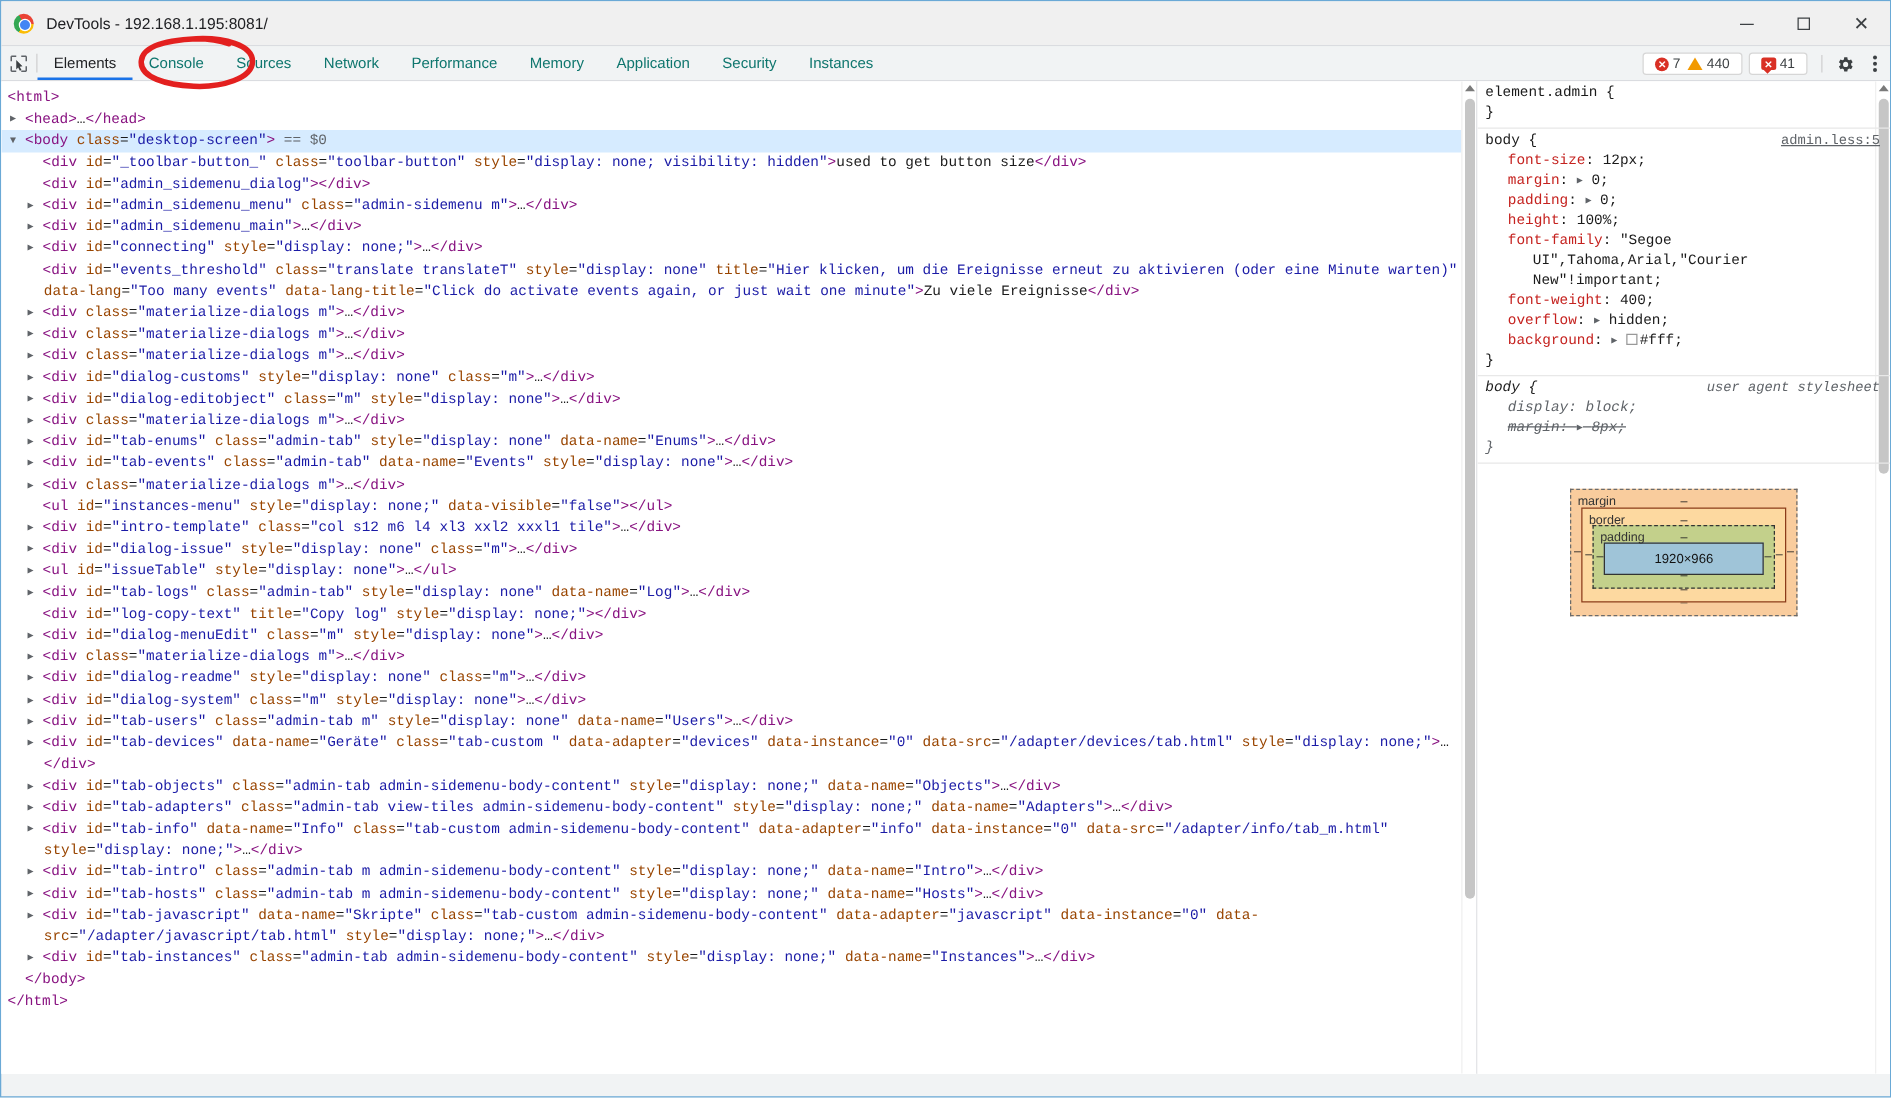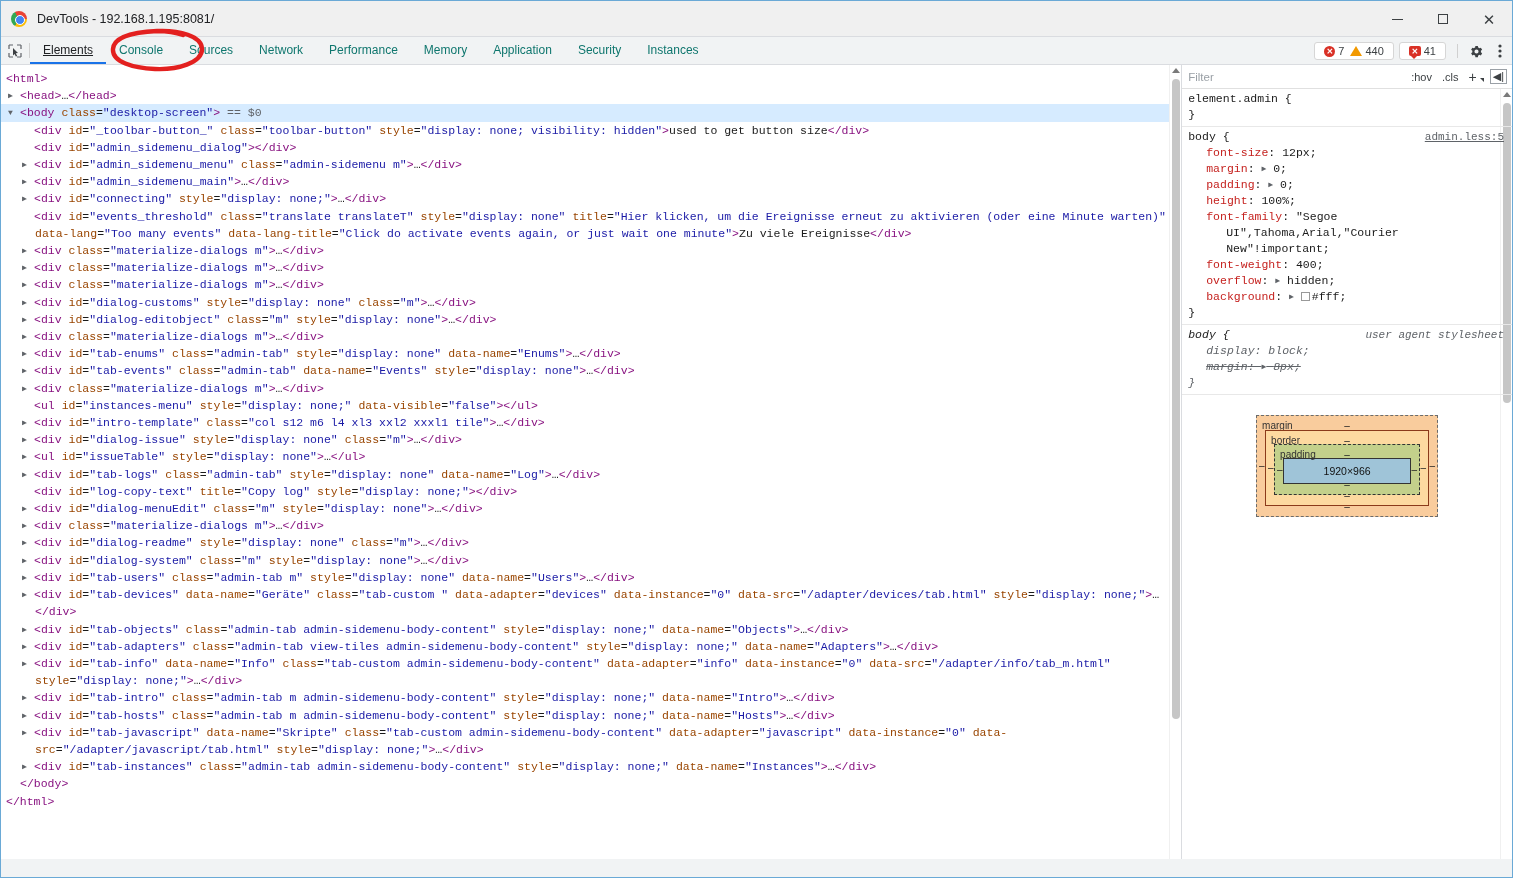--- a/index.html
+++ b/index.html
@@ -63,21 +63,21 @@
     width:28px; display:flex; align-items:center; justify-content:center;
     flex:none;
   }
   .tb-sep { width:1px; background:#d0d0d0; margin:6px 0; flex:none; }
   .tabs { display:flex; align-items:stretch; }
   .tab {
     padding:0 13px; display:flex; align-items:center;
     font-size:12px; color:#0f766e; white-space:nowrap;
     border-bottom:2px solid transparent;
   }
-  .tab.active { color:#202124; border-bottom:2px solid #1a73e8;text-decoration:underline; }
+  .tab.active { color:#202124; border-bottom:2px solid #1a73e8; }
 
   .tabbar-right {
     position:absolute; right:0; top:0; height:28px;
     display:flex; align-items:center; gap:0;
   }
   .counter-group {
     display:flex; align-items:center;
     border:1px solid #d6d6d6; border-radius:3px;
     height:18px; padding:0 6px; margin-right:5px; background:#fff;
     font-size:11px; color:#3c4043;
@@ -329,27 +329,20 @@
     <div class="dom-pane">
       <div class="dom-tree" id="dom-tree"><div class="node" style="padding-left: 6px; text-indent: -10px;"><span class="arrow"></span><span><span class="tg">&lt;html&gt;</span></span></div><div class="node" style="padding-left: 20px; text-indent: -10px;"><span class="arrow">▶</span><span><span class="tg">&lt;head&gt;</span><span class="tx">…</span><span class="tg">&lt;/head&gt;</span></span></div><div class="node selected" style="padding-left: 20px; text-indent: -10px;"><span class="dots">⋯</span><span class="arrow">▼</span><span><span class="tg">&lt;body</span> <span class="at">class</span>=<span class="av">"desktop-screen"</span><span class="tg">&gt;</span> <span class="sel-var">== $0</span></span></div><div class="node" style="padding-left: 34px; text-indent: -10px;"><span class="arrow"></span><span><span class="tg">&lt;div</span> <span class="at">id</span>=<span class="av">"_toolbar-button_"</span> <span class="at">class</span>=<span class="av">"toolbar-button"</span> <span class="at">style</span>=<span class="av">"display: none; visibility: hidden"</span><span class="tg">&gt;</span>used to get button size<span class="tg">&lt;/div&gt;</span></span></div><div class="node" style="padding-left: 34px; text-indent: -10px;"><span class="arrow"></span><span><span class="tg">&lt;div</span> <span class="at">id</span>=<span class="av">"admin_sidemenu_dialog"</span><span class="tg">&gt;&lt;/div&gt;</span></span></div><div class="node" style="padding-left: 34px; text-indent: -10px;"><span class="arrow">▶</span><span><span class="tg">&lt;div</span> <span class="at">id</span>=<span class="av">"admin_sidemenu_menu"</span> <span class="at">class</span>=<span class="av">"admin-sidemenu m"</span><span class="tg">&gt;</span><span class="tx">…</span><span class="tg">&lt;/div&gt;</span></span></div><div class="node" style="padding-left: 34px; text-indent: -10px;"><span class="arrow">▶</span><span><span class="tg">&lt;div</span> <span class="at">id</span>=<span class="av">"admin_sidemenu_main"</span><span class="tg">&gt;</span><span class="tx">…</span><span class="tg">&lt;/div&gt;</span></span></div><div class="node" style="padding-left: 34px; text-indent: -10px;"><span class="arrow">▶</span><span><span class="tg">&lt;div</span> <span class="at">id</span>=<span class="av">"connecting"</span> <span class="at">style</span>=<span class="av">"display: none;"</span><span class="tg">&gt;</span><span class="tx">…</span><span class="tg">&lt;/div&gt;</span></span></div><div class="node" style="padding-left: 34px; text-indent: -10px;"><span class="arrow"></span><span><span class="tg">&lt;div</span> <span class="at">id</span>=<span class="av">"events_threshold"</span> <span class="at">class</span>=<span class="av">"translate translateT"</span> <span class="at">style</span>=<span class="av">"display: none"</span> <span class="at">title</span>=<span class="av">"Hier klicken, um die Ereignisse erneut zu aktivieren (oder eine Minute warten)"</span> <span class="at">data-lang</span>=<span class="av">"Too many events"</span> <span class="at">data-lang-title</span>=<span class="av">"Click do activate events again, or just wait one minute"</span><span class="tg">&gt;</span>Zu viele Ereignisse<span class="tg">&lt;/div&gt;</span></span></div><div class="node" style="padding-left: 34px; text-indent: -10px;"><span class="arrow">▶</span><span><span class="tg">&lt;div</span> <span class="at">class</span>=<span class="av">"materialize-dialogs m"</span><span class="tg">&gt;</span><span class="tx">…</span><span class="tg">&lt;/div&gt;</span></span></div><div class="node" style="padding-left: 34px; text-indent: -10px;"><span class="arrow">▶</span><span><span class="tg">&lt;div</span> <span class="at">class</span>=<span class="av">"materialize-dialogs m"</span><span class="tg">&gt;</span><span class="tx">…</span><span class="tg">&lt;/div&gt;</span></span></div><div class="node" style="padding-left: 34px; text-indent: -10px;"><span class="arrow">▶</span><span><span class="tg">&lt;div</span> <span class="at">class</span>=<span class="av">"materialize-dialogs m"</span><span class="tg">&gt;</span><span class="tx">…</span><span class="tg">&lt;/div&gt;</span></span></div><div class="node" style="padding-left: 34px; text-indent: -10px;"><span class="arrow">▶</span><span><span class="tg">&lt;div</span> <span class="at">id</span>=<span class="av">"dialog-customs"</span> <span class="at">style</span>=<span class="av">"display: none"</span> <span class="at">class</span>=<span class="av">"m"</span><span class="tg">&gt;</span><span class="tx">…</span><span class="tg">&lt;/div&gt;</span></span></div><div class="node" style="padding-left: 34px; text-indent: -10px;"><span class="arrow">▶</span><span><span class="tg">&lt;div</span> <span class="at">id</span>=<span class="av">"dialog-editobject"</span> <span class="at">class</span>=<span class="av">"m"</span> <span class="at">style</span>=<span class="av">"display: none"</span><span class="tg">&gt;</span><span class="tx">…</span><span class="tg">&lt;/div&gt;</span></span></div><div class="node" style="padding-left: 34px; text-indent: -10px;"><span class="arrow">▶</span><span><span class="tg">&lt;div</span> <span class="at">class</span>=<span class="av">"materialize-dialogs m"</span><span class="tg">&gt;</span><span class="tx">…</span><span class="tg">&lt;/div&gt;</span></span></div><div class="node" style="padding-left: 34px; text-indent: -10px;"><span class="arrow">▶</span><span><span class="tg">&lt;div</span> <span class="at">id</span>=<span class="av">"tab-enums"</span> <span class="at">class</span>=<span class="av">"admin-tab"</span> <span class="at">style</span>=<span class="av">"display: none"</span> <span class="at">data-name</span>=<span class="av">"Enums"</span><span class="tg">&gt;</span><span class="tx">…</span><span class="tg">&lt;/div&gt;</span></span></div><div class="node" style="padding-left: 34px; text-indent: -10px;"><span class="arrow">▶</span><span><span class="tg">&lt;div</span> <span class="at">id</span>=<span class="av">"tab-events"</span> <span class="at">class</span>=<span class="av">"admin-tab"</span> <span class="at">data-name</span>=<span class="av">"Events"</span> <span class="at">style</span>=<span class="av">"display: none"</span><span class="tg">&gt;</span><span class="tx">…</span><span class="tg">&lt;/div&gt;</span></span></div><div class="node" style="padding-left: 34px; text-indent: -10px;"><span class="arrow">▶</span><span><span class="tg">&lt;div</span> <span class="at">class</span>=<span class="av">"materialize-dialogs m"</span><span class="tg">&gt;</span><span class="tx">…</span><span class="tg">&lt;/div&gt;</span></span></div><div class="node" style="padding-left: 34px; text-indent: -10px;"><span class="arrow"></span><span><span class="tg">&lt;ul</span> <span class="at">id</span>=<span class="av">"instances-menu"</span> <span class="at">style</span>=<span class="av">"display: none;"</span> <span class="at">data-visible</span>=<span class="av">"false"</span><span class="tg">&gt;&lt;/ul&gt;</span></span></div><div class="node" style="padding-left: 34px; text-indent: -10px;"><span class="arrow">▶</span><span><span class="tg">&lt;div</span> <span class="at">id</span>=<span class="av">"intro-template"</span> <span class="at">class</span>=<span class="av">"col s12 m6 l4 xl3 xxl2 xxxl1 tile"</span><span class="tg">&gt;</span><span class="tx">…</span><span class="tg">&lt;/div&gt;</span></span></div><div class="node" style="padding-left: 34px; text-indent: -10px;"><span class="arrow">▶</span><span><span class="tg">&lt;div</span> <span class="at">id</span>=<span class="av">"dialog-issue"</span> <span class="at">style</span>=<span class="av">"display: none"</span> <span class="at">class</span>=<span class="av">"m"</span><span class="tg">&gt;</span><span class="tx">…</span><span class="tg">&lt;/div&gt;</span></span></div><div class="node" style="padding-left: 34px; text-indent: -10px;"><span class="arrow">▶</span><span><span class="tg">&lt;ul</span> <span class="at">id</span>=<span class="av">"issueTable"</span> <span class="at">style</span>=<span class="av">"display: none"</span><span class="tg">&gt;</span><span class="tx">…</span><span class="tg">&lt;/ul&gt;</span></span></div><div class="node" style="padding-left: 34px; text-indent: -10px;"><span class="arrow">▶</span><span><span class="tg">&lt;div</span> <span class="at">id</span>=<span class="av">"tab-logs"</span> <span class="at">class</span>=<span class="av">"admin-tab"</span> <span class="at">style</span>=<span class="av">"display: none"</span> <span class="at">data-name</span>=<span class="av">"Log"</span><span class="tg">&gt;</span><span class="tx">…</span><span class="tg">&lt;/div&gt;</span></span></div><div class="node" style="padding-left: 34px; text-indent: -10px;"><span class="arrow"></span><span><span class="tg">&lt;div</span> <span class="at">id</span>=<span class="av">"log-copy-text"</span> <span class="at">title</span>=<span class="av">"Copy log"</span> <span class="at">style</span>=<span class="av">"display: none;"</span><span class="tg">&gt;&lt;/div&gt;</span></span></div><div class="node" style="padding-left: 34px; text-indent: -10px;"><span class="arrow">▶</span><span><span class="tg">&lt;div</span> <span class="at">id</span>=<span class="av">"dialog-menuEdit"</span> <span class="at">class</span>=<span class="av">"m"</span> <span class="at">style</span>=<span class="av">"display: none"</span><span class="tg">&gt;</span><span class="tx">…</span><span class="tg">&lt;/div&gt;</span></span></div><div class="node" style="padding-left: 34px; text-indent: -10px;"><span class="arrow">▶</span><span><span class="tg">&lt;div</span> <span class="at">class</span>=<span class="av">"materialize-dialogs m"</span><span class="tg">&gt;</span><span class="tx">…</span><span class="tg">&lt;/div&gt;</span></span></div><div class="node" style="padding-left: 34px; text-indent: -10px;"><span class="arrow">▶</span><span><span class="tg">&lt;div</span> <span class="at">id</span>=<span class="av">"dialog-readme"</span> <span class="at">style</span>=<span class="av">"display: none"</span> <span class="at">class</span>=<span class="av">"m"</span><span class="tg">&gt;</span><span class="tx">…</span><span class="tg">&lt;/div&gt;</span></span></div><div class="node" style="padding-left: 34px; text-indent: -10px;"><span class="arrow">▶</span><span><span class="tg">&lt;div</span> <span class="at">id</span>=<span class="av">"dialog-system"</span> <span class="at">class</span>=<span class="av">"m"</span> <span class="at">style</span>=<span class="av">"display: none"</span><span class="tg">&gt;</span><span class="tx">…</span><span class="tg">&lt;/div&gt;</span></span></div><div class="node" style="padding-left: 34px; text-indent: -10px;"><span class="arrow">▶</span><span><span class="tg">&lt;div</span> <span class="at">id</span>=<span class="av">"tab-users"</span> <span class="at">class</span>=<span class="av">"admin-tab m"</span> <span class="at">style</span>=<span class="av">"display: none"</span> <span class="at">data-name</span>=<span class="av">"Users"</span><span class="tg">&gt;</span><span class="tx">…</span><span class="tg">&lt;/div&gt;</span></span></div><div class="node" style="padding-left: 34px; text-indent: -10px;"><span class="arrow">▶</span><span><span class="tg">&lt;div</span> <span class="at">id</span>=<span class="av">"tab-devices"</span> <span class="at">data-name</span>=<span class="av">"Geräte"</span> <span class="at">class</span>=<span class="av">"tab-custom "</span> <span class="at">data-adapter</span>=<span class="av">"devices"</span> <span class="at">data-instance</span>=<span class="av">"0"</span> <span class="at">data-src</span>=<span class="av">"/adapter/devices/tab.html"</span> <span class="at">style</span>=<span class="av">"display: none;"</span><span class="tg">&gt;</span><span class="tx">…</span><span class="tg">&lt;/div&gt;</span></span></div><div class="node" style="padding-left: 34px; text-indent: -10px;"><span class="arrow">▶</span><span><span class="tg">&lt;div</span> <span class="at">id</span>=<span class="av">"tab-objects"</span> <span class="at">class</span>=<span class="av">"admin-tab admin-sidemenu-body-content"</span> <span class="at">style</span>=<span class="av">"display: none;"</span> <span class="at">data-name</span>=<span class="av">"Objects"</span><span class="tg">&gt;</span><span class="tx">…</span><span class="tg">&lt;/div&gt;</span></span></div><div class="node" style="padding-left: 34px; text-indent: -10px;"><span class="arrow">▶</span><span><span class="tg">&lt;div</span> <span class="at">id</span>=<span class="av">"tab-adapters"</span> <span class="at">class</span>=<span class="av">"admin-tab view-tiles admin-sidemenu-body-content"</span> <span class="at">style</span>=<span class="av">"display: none;"</span> <span class="at">data-name</span>=<span class="av">"Adapters"</span><span class="tg">&gt;</span><span class="tx">…</span><span class="tg">&lt;/div&gt;</span></span></div><div class="node" style="padding-left: 34px; text-indent: -10px;"><span class="arrow">▶</span><span><span class="tg">&lt;div</span> <span class="at">id</span>=<span class="av">"tab-info"</span> <span class="at">data-name</span>=<span class="av">"Info"</span> <span class="at">class</span>=<span class="av">"tab-custom admin-sidemenu-body-content"</span> <span class="at">data-adapter</span>=<span class="av">"info"</span> <span class="at">data-instance</span>=<span class="av">"0"</span> <span class="at">data-src</span>=<span class="av">"/adapter/info/tab_m.html"</span> <span class="at">style</span>=<span class="av">"display: none;"</span><span class="tg">&gt;</span><span class="tx">…</span><span class="tg">&lt;/div&gt;</span></span></div><div class="node" style="padding-left: 34px; text-indent: -10px;"><span class="arrow">▶</span><span><span class="tg">&lt;div</span> <span class="at">id</span>=<span class="av">"tab-intro"</span> <span class="at">class</span>=<span class="av">"admin-tab m admin-sidemenu-body-content"</span> <span class="at">style</span>=<span class="av">"display: none;"</span> <span class="at">data-name</span>=<span class="av">"Intro"</span><span class="tg">&gt;</span><span class="tx">…</span><span class="tg">&lt;/div&gt;</span></span></div><div class="node" style="padding-left: 34px; text-indent: -10px;"><span class="arrow">▶</span><span><span class="tg">&lt;div</span> <span class="at">id</span>=<span class="av">"tab-hosts"</span> <span class="at">class</span>=<span class="av">"admin-tab m admin-sidemenu-body-content"</span> <span class="at">style</span>=<span class="av">"display: none;"</span> <span class="at">data-name</span>=<span class="av">"Hosts"</span><span class="tg">&gt;</span><span class="tx">…</span><span class="tg">&lt;/div&gt;</span></span></div><div class="node" style="padding-left: 34px; text-indent: -10px;"><span class="arrow">▶</span><span><span class="tg">&lt;div</span> <span class="at">id</span>=<span class="av">"tab-javascript"</span> <span class="at">data-name</span>=<span class="av">"Skripte"</span> <span class="at">class</span>=<span class="av">"tab-custom admin-sidemenu-body-content"</span> <span class="at">data-adapter</span>=<span class="av">"javascript"</span> <span class="at">data-instance</span>=<span class="av">"0"</span> <span class="at">data-src</span>=<span class="av">"/adapter/javascript/tab.html"</span> <span class="at">style</span>=<span class="av">"display: none;"</span><span class="tg">&gt;</span><span class="tx">…</span><span class="tg">&lt;/div&gt;</span></span></div><div class="node" style="padding-left: 34px; text-indent: -10px;"><span class="arrow">▶</span><span><span class="tg">&lt;div</span> <span class="at">id</span>=<span class="av">"tab-instances"</span> <span class="at">class</span>=<span class="av">"admin-tab admin-sidemenu-body-content"</span> <span class="at">style</span>=<span class="av">"display: none;"</span> <span class="at">data-name</span>=<span class="av">"Instances"</span><span class="tg">&gt;</span><span class="tx">…</span><span class="tg">&lt;/div&gt;</span></span></div><div class="node" style="padding-left: 20px; text-indent: -10px;"><span class="arrow"></span><span><span class="tg">&lt;/body&gt;</span></span></div><div class="node" style="padding-left: 6px; text-indent: -10px;"><span class="arrow"></span><span><span class="tg">&lt;/html&gt;</span></span></div></div>
       <div class="vscroll">
         <div class="arrow-up"></div>
       <div class="thumb" style="top: 14px; height: 640px;"></div>
         </div>
     </div>
 
     <div class="styles-pane">
 
-      <div class="filterbar">
-        <input class="filter-input" placeholder="Filter" style="">
-        <span class="fbtn">:hov</span>
-        <span class="fbtn">.cls</span>
-        <span class="fbtn plus">+</span>
-        <span class="fbtn panel">◀|</span>
-      </div>
 
       <div class="rules" id="rules-container">
         <div class="vscroll">
           <div class="arrow-up"></div>
         <div class="thumb" style="top: 14px; height: 300px;"></div>
           </div>
       <div class="rule"><span class="sel-name">element.admin {</span><div>}</div></div>
           <div class="rule"><span class="sel-name">body {</span><span class="src">admin.less:5</span><div class="decl"><span class="prop-name">font-size</span>: <span class="prop-val">12px;</span></div><div class="decl"><span class="prop-name">margin</span>: <span class="tri">▶</span> <span class="prop-val">0;</span></div><div class="decl"><span class="prop-name">padding</span>: <span class="tri">▶</span> <span class="prop-val">0;</span></div><div class="decl"><span class="prop-name">height</span>: <span class="prop-val">100%;</span></div><div class="decl"><span class="prop-name">font-family</span>: <span class="prop-val">"Segoe</span></div><div class="decl cont"><span class="prop-val">UI",Tahoma,Arial,"Courier</span></div><div class="decl cont"><span class="prop-val">New"!important;</span></div><div class="decl"><span class="prop-name">font-weight</span>: <span class="prop-val">400;</span></div><div class="decl"><span class="prop-name">overflow</span>: <span class="tri">▶</span> <span class="prop-val">hidden;</span></div><div class="decl"><span class="prop-name">background</span>: <span class="tri">▶</span> <span class="swatch" style="background:#ffffff"></span><span class="prop-val">#fff;</span></div><div>}</div></div>
           <div class="rule ua-rule"><span class="sel-name">body {</span><span class="src ua">user agent stylesheet</span><div class="decl"><span class="prop-name">display</span>: <span class="prop-val">block;</span></div><div class="decl struck"><span class="prop-name">margin</span>: <span class="tri">▶</span> <span class="prop-val">8px;</span></div><div>}</div></div>
           <div class="boxmodel-wrap">

